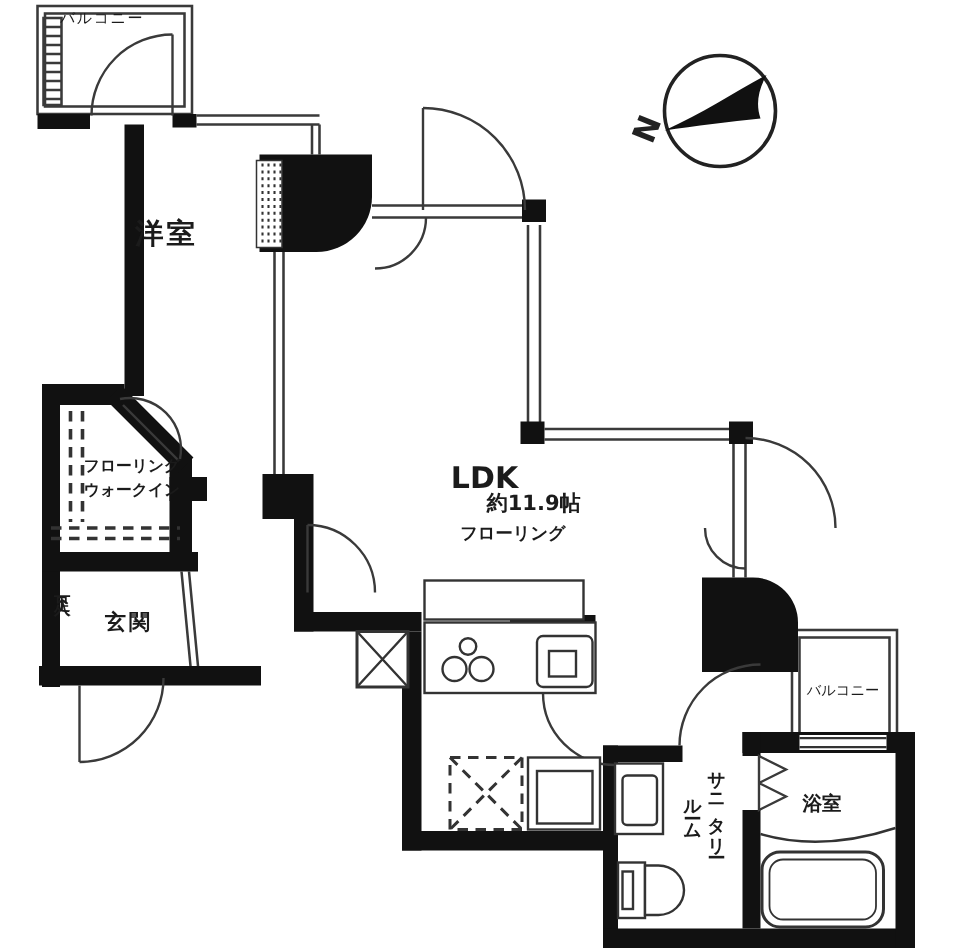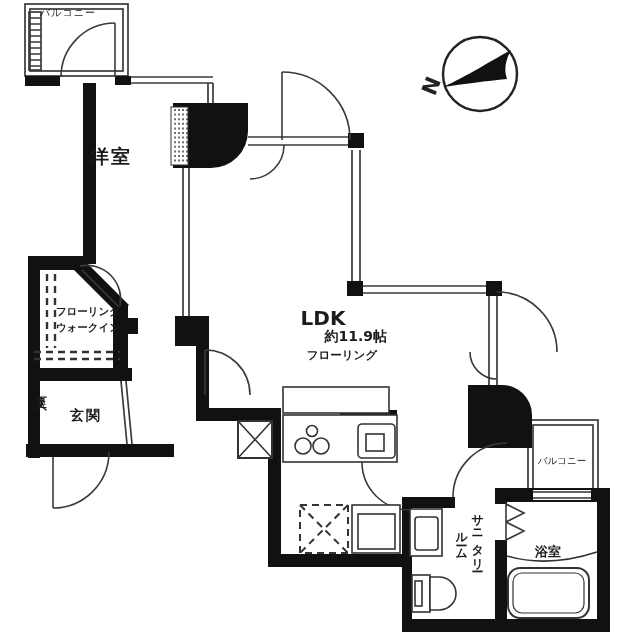--- a/index.html
+++ b/index.html
@@ -214,16 +214,16 @@
 
   <div class="label" style="left:70px;top:408px;font-size:14px;letter-spacing:2px;text-align:center;">玄関</div>
 
   <div class="label center" style="left:293px;top:308px;width:60px;font-size:20px;">LDK</div>
   <div class="label center" style="left:297px;top:329px;width:90px;font-size:14px;text-align:right;">約11.9帖</div>
   <div class="label center" style="left:300px;top:349px;width:84px;font-size:11.5px;">フローリング</div>
 
   <div class="label vert" style="left:471px;top:506px;font-size:12px;">サニタリー</div>
   <div class="label vert" style="left:455px;top:524px;font-size:12px;">ルーム</div>
 
-  <div class="label center" style="left:526px;top:530px;width:44px;font-size:13px;margin-top:15px;">浴室</div>
+  <div class="label center" style="left:526px;top:530px;width:44px;font-size:13px;">浴室</div>
 
   <div class="label center thin" style="left:531px;top:456px;width:62px;font-size:9.5px;">バルコニー</div>
 </div>
 
 </body></html>

